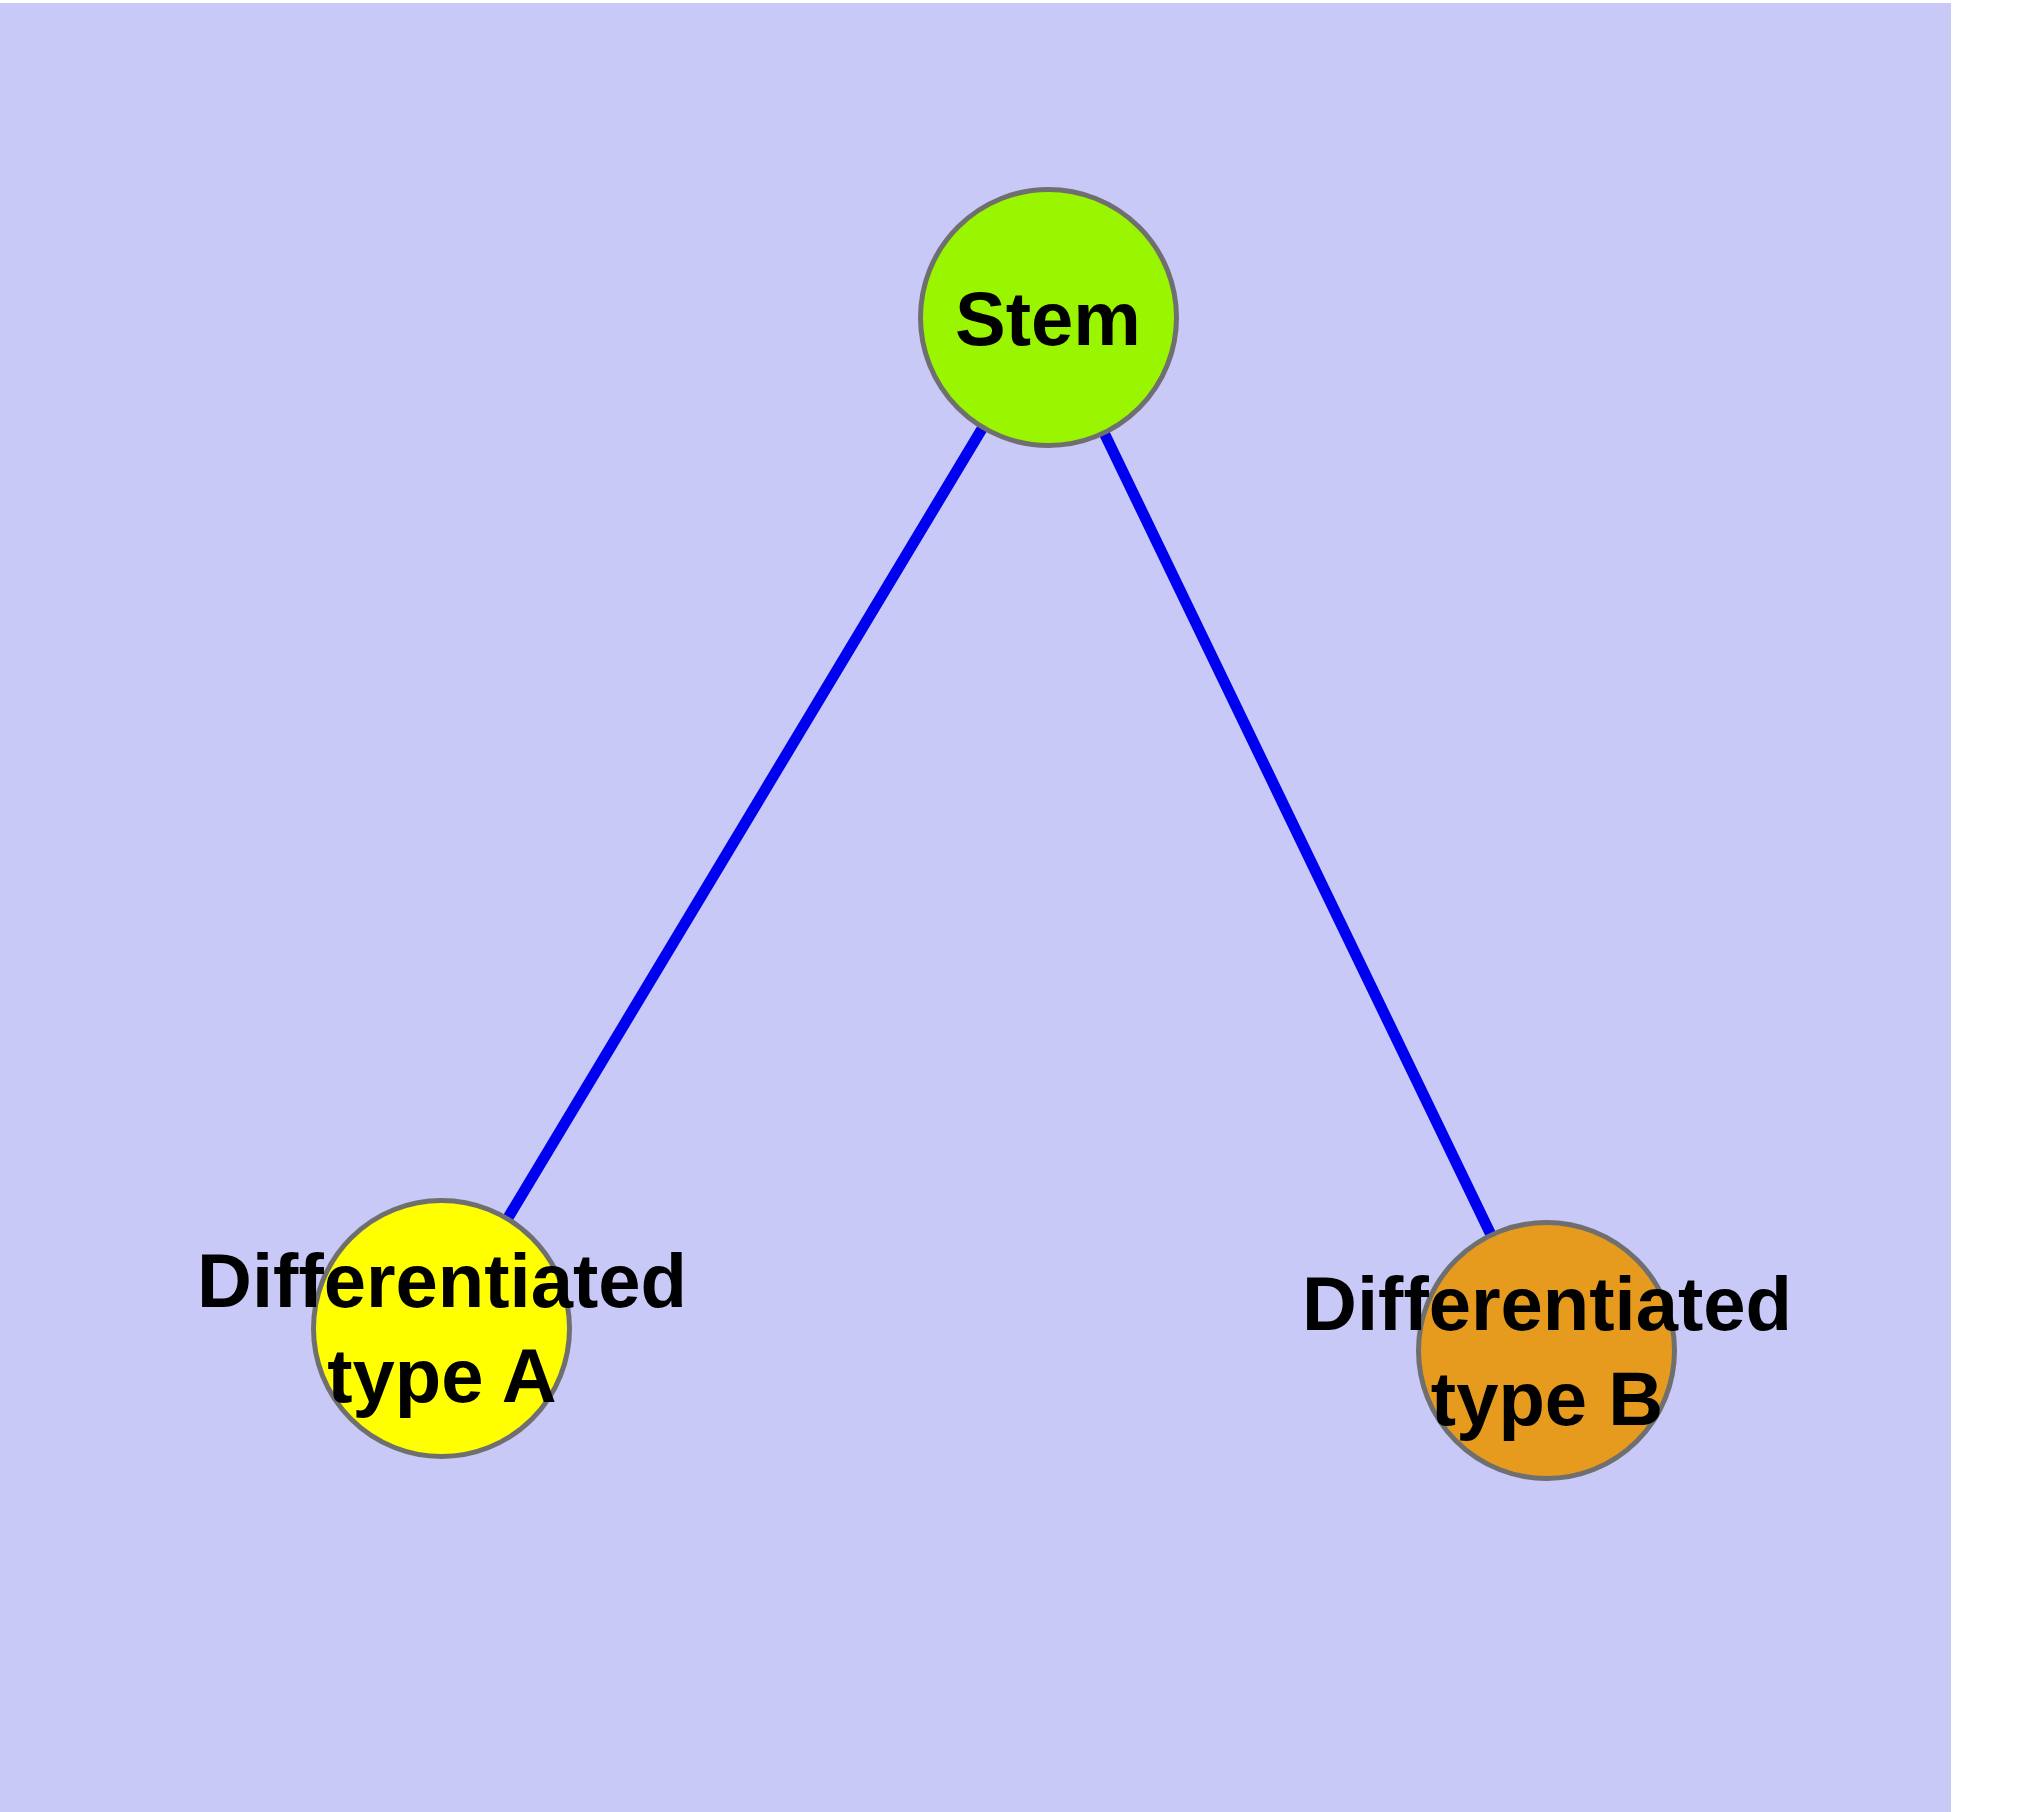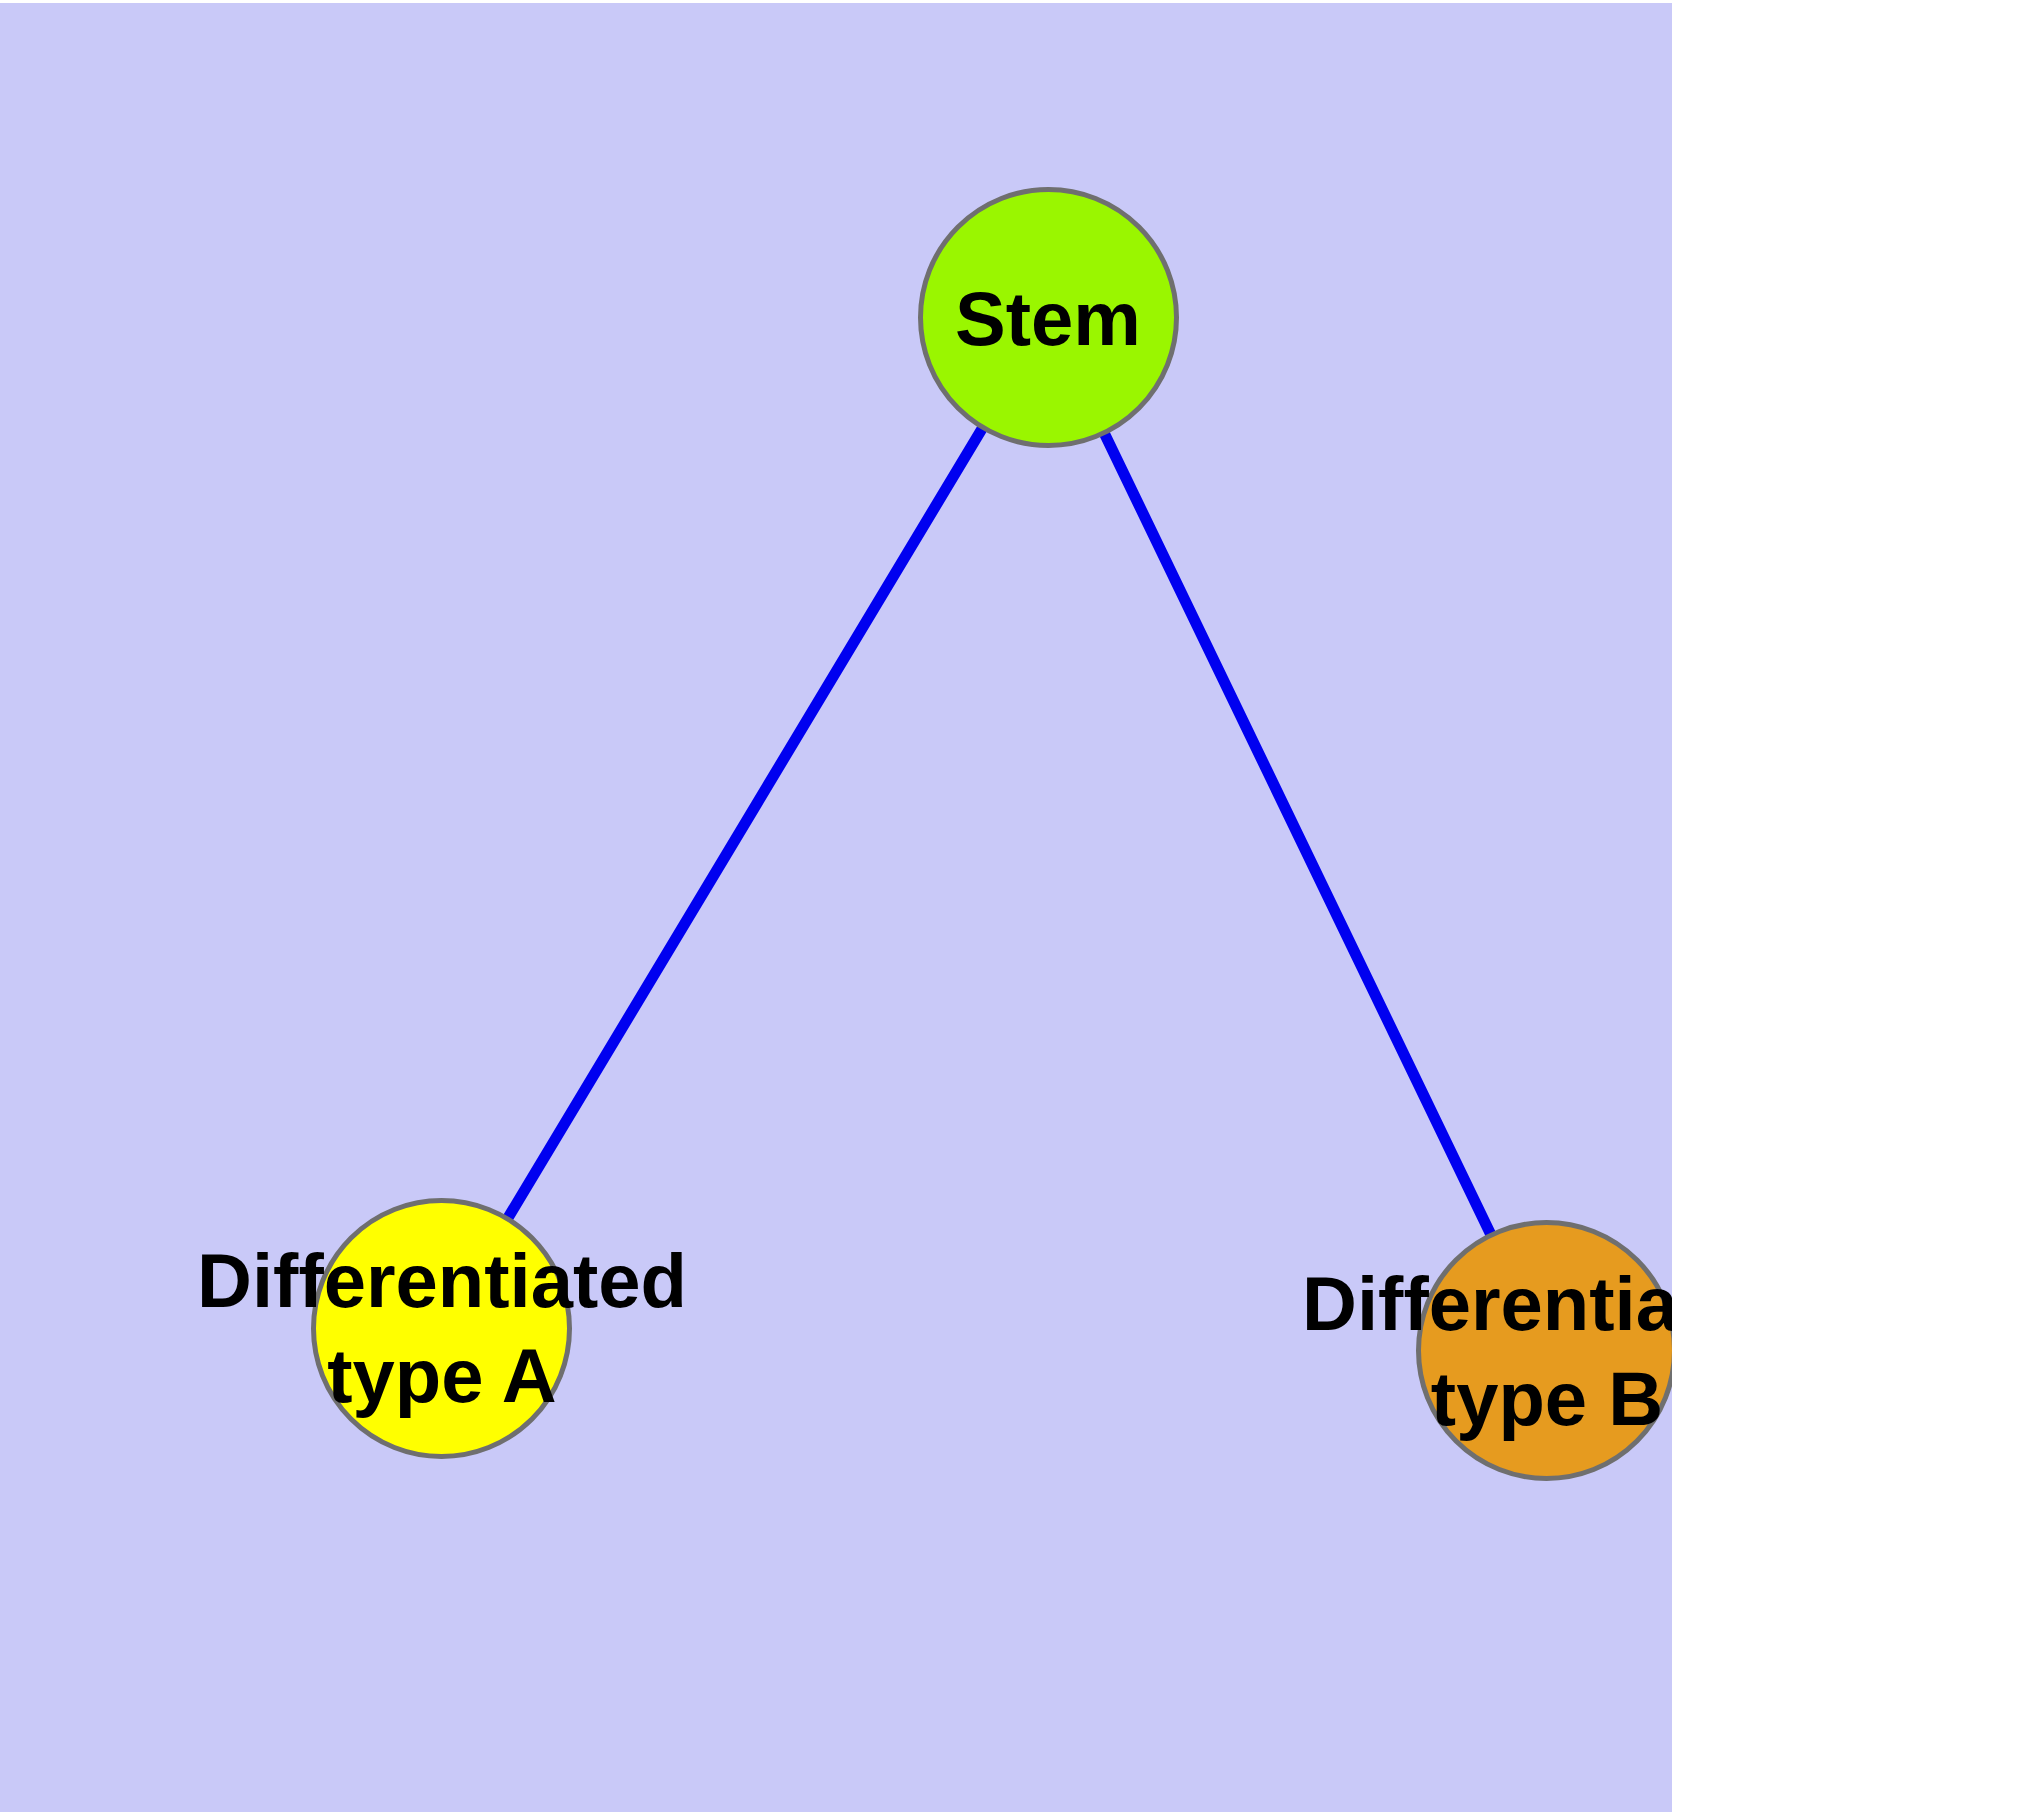--- a/index.html
+++ b/index.html
@@ -2,21 +2,21 @@
 <html style="font-size:13.6px"><head>
 <meta charset="utf-8">
 <style>
   html, body {
     margin: 0;
     padding: 0;
     background: #ffffff;
   }
   .canvas {
     position: relative;
-    width: 1672px;
+    width: 1951px;
     height: 1812px;
     overflow: hidden;
     font-family: "Liberation Sans", sans-serif;
   }
   .top-strip {
     position: absolute;
     left: 0; top: 0;
     width: 100%; height: 2.5px;
   }
   .edge-layer {

